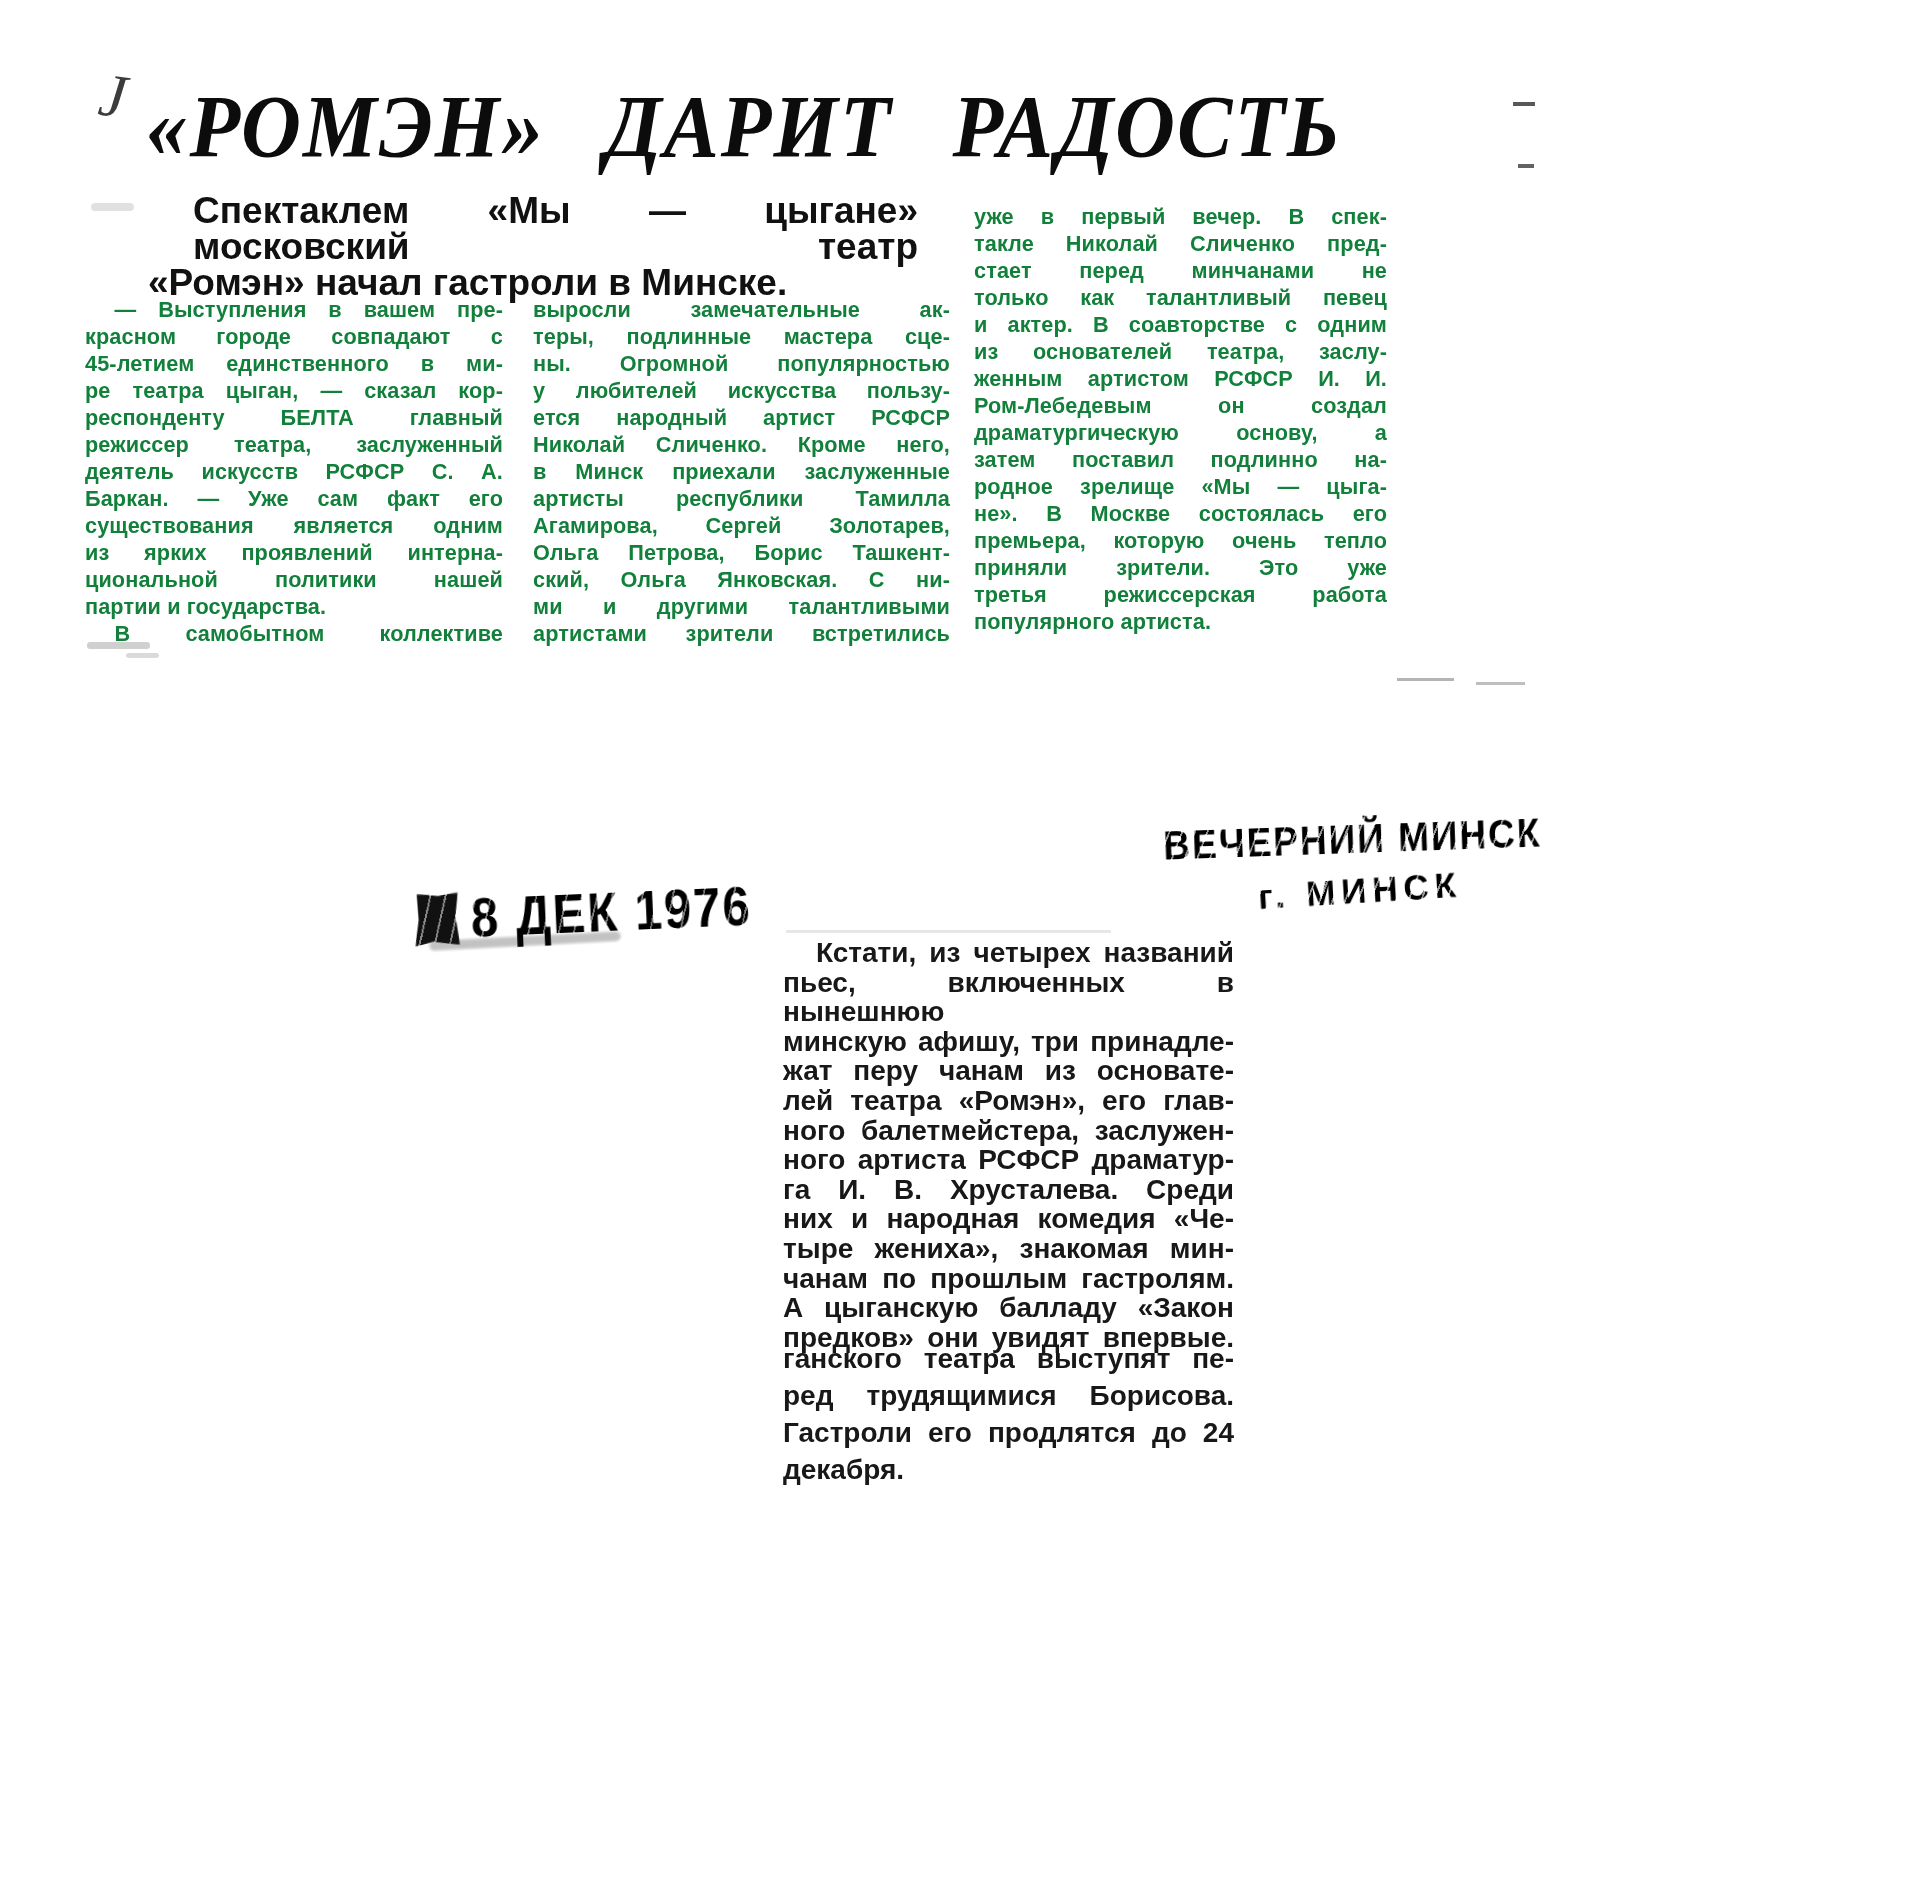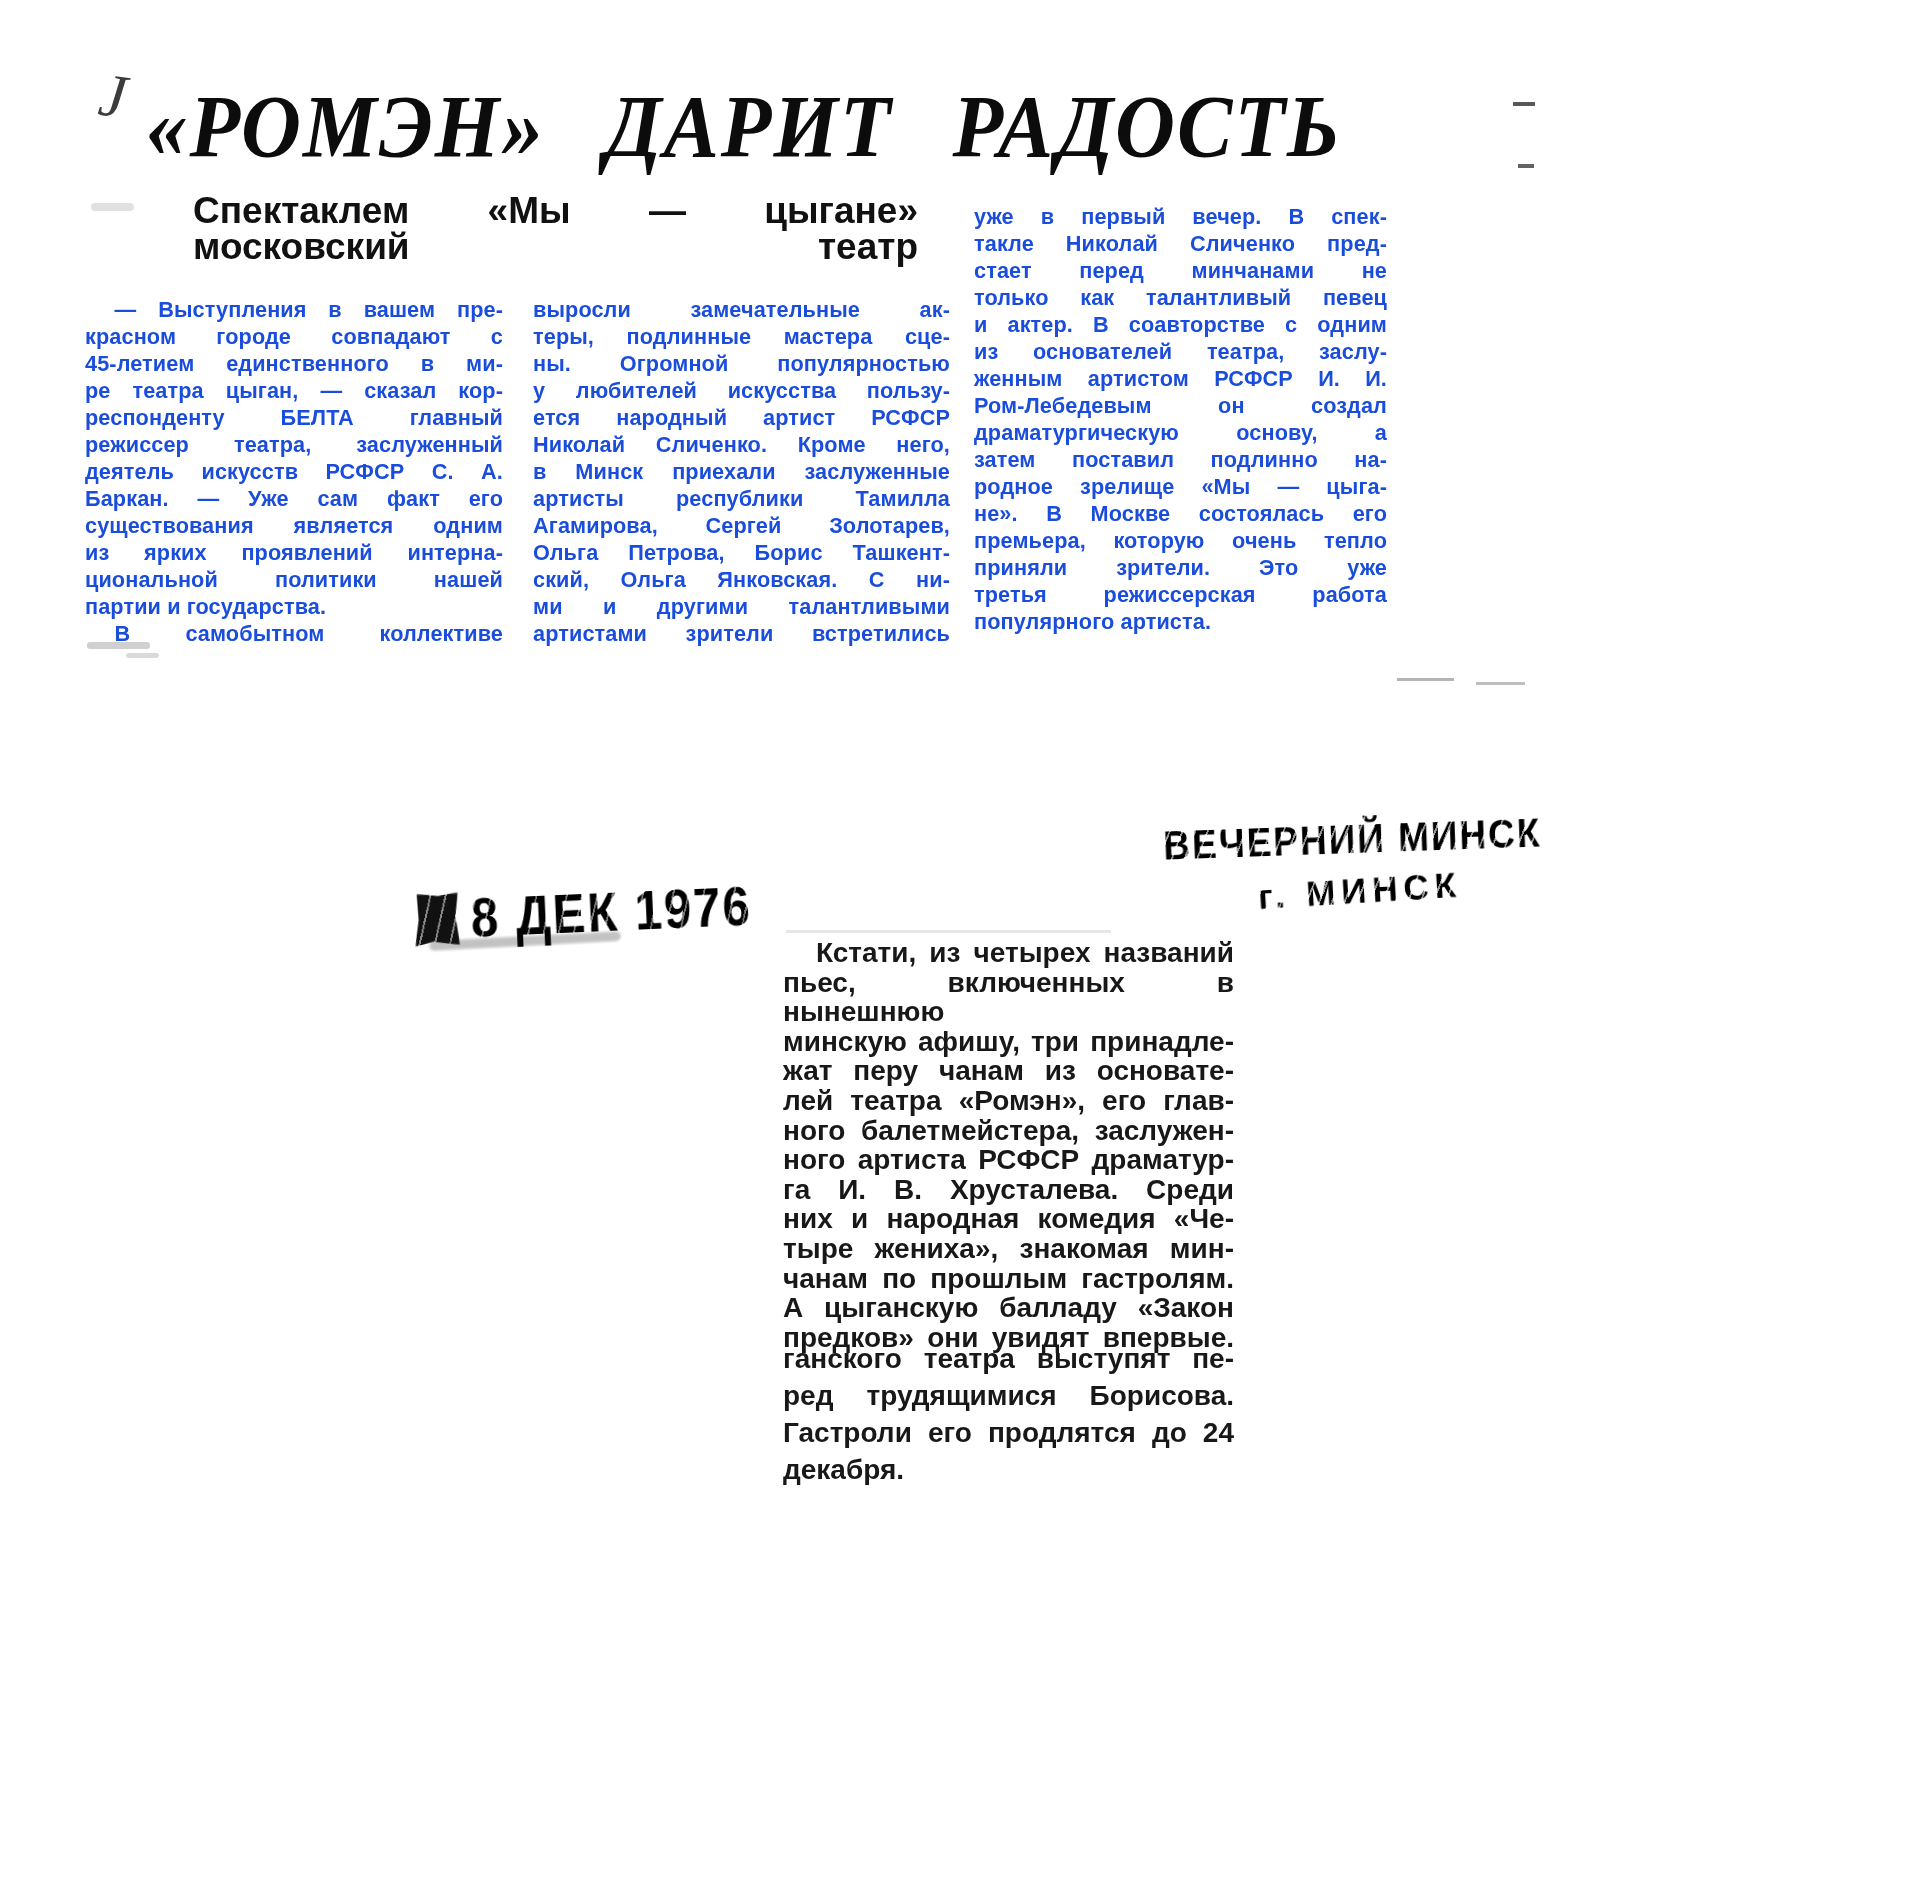--- a/index.html
+++ b/index.html
@@ -26,21 +26,21 @@
   .lead {
     position:absolute; left:148px; top:193px; width:770px;
     font-size:37px; font-weight:700; line-height:36px; color:#141414;
   }
   .lead .ln.ind { padding-left:45px; }
 
   .ln { text-align:justify; text-align-last:justify; }
   .ln.last { text-align-last:left; }
 
   .bodycol {
-    position:absolute; font-weight:700; color:#1d4ed8;
+    position:absolute; font-weight:700; color:#15803d;
     font-size:21.7px; line-height:27px; letter-spacing:0.1px;
   }
   .col1 { left:85px;  top:296px; width:418px; }
   .col2 { left:533px; top:296px; width:417px; }
   .col3 { left:974px; top:203px; width:413px; }
   .bodycol .ln.ind { padding-left:29.6px; }
 
   .art2 {
     position:absolute; left:783px; width:451px;
     font-weight:700; color:#1b1b1b; font-size:28px;
@@ -96,20 +96,21 @@
 <body>
 
 <div class="page">
 
   <div class="pen-mark">J</div>
 
   <h1 class="title">«РОМЭН» ДАРИТ РАДОСТЬ</h1>
 
   <div class="lead">
       <div class="ln ind">Спектаклем «Мы — цыгане» московский театр</div>
+      <div class="ln last">«Ромэн» начал гастроли в Минске.</div>
     </div>
 
   <div class="bodycol col1">
       <div class="ln ind">— Выступления в вашем пре-</div>
       <div class="ln">красном городе совпадают с</div>
       <div class="ln">45-летием единственного в ми-</div>
       <div class="ln">ре театра цыган, — сказал кор-</div>
       <div class="ln">респонденту БЕЛТА главный</div>
       <div class="ln">режиссер театра, заслуженный</div>
       <div class="ln">деятель искусств РСФСР С. А.</div>

